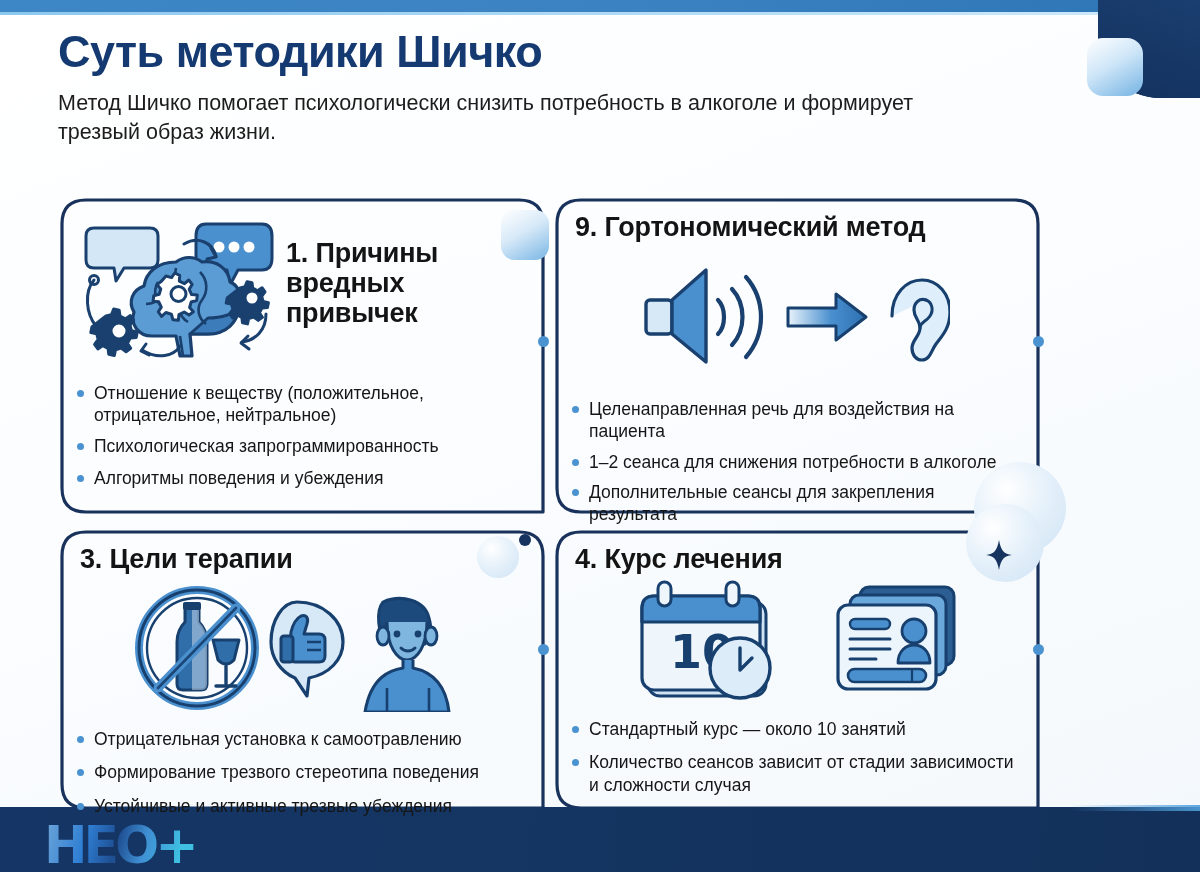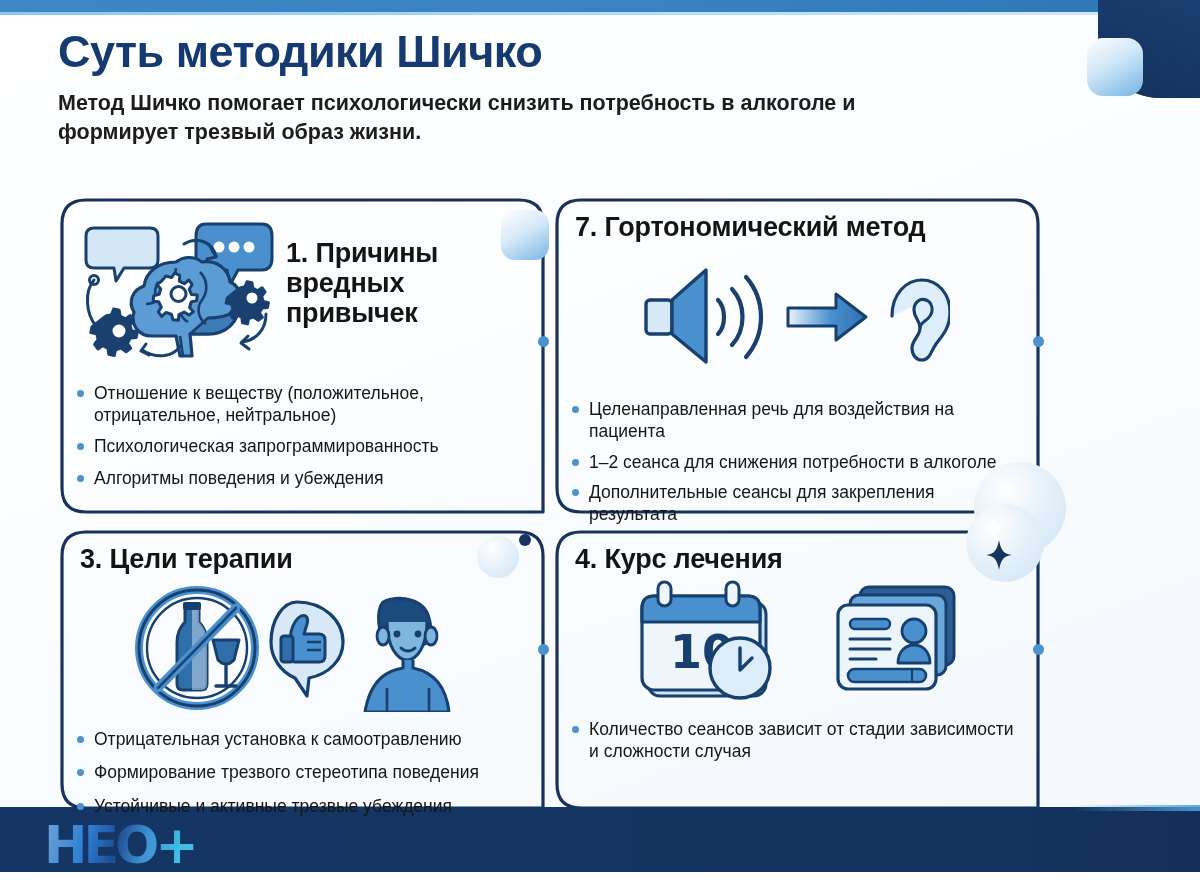--- a/index.html
+++ b/index.html
@@ -49,21 +49,21 @@
   }
 
   
   .header { position: absolute; left: 58px; top: 28px; width: 1000px; }
   .title {
     font-size: 45px; font-weight: 700; letter-spacing: -0.5px;
     color: #153a72; margin: 0 0 14px 0; line-height: 1.05;
   }
   .subtitle {
     font-size: 21.5px; color: #1c1c1c; line-height: 1.35;
-    margin: 0; max-width: 900px; font-weight: 700;
+    margin: 0; max-width: 900px; font-weight: 400;
   }
 
   
   .grid {
     position: absolute; left: 56px; top: 194px;
     width: 1092px;
     display: grid;
     grid-template-columns: 487px 487px;
     grid-template-rows: 324px 288px;
     column-gap: 58px; row-gap: 8px; gap: 8px;
@@ -235,21 +235,21 @@
     </div>
 
     <div class="card c2">
       <svg class="frame" viewBox="0 0 487 324" preserveAspectRatio="none">
         <path d="M487 318 L487 30 Q487 6 463 6 L30 6 Q6 6 6 30 L6 294 Q6 318 30 318 L487 318" fill="none" stroke="#19325c" stroke-width="3.2" stroke-linecap="round"></path>
       </svg>
       <div class="card-dot"></div>
       <div class="blob-circle" style="right:-28px; bottom:-36px; width:92px; height:92px;"></div>
 
       <div class="inner">
-        <h2 class="card-title">7. Гортономический метод</h2>
+        <h2 class="card-title">9. Гортономический метод</h2>
         <div class="art">
           <svg width="310" height="104" viewBox="0 0 310 104">
 
             <rect x="6" y="36" width="26" height="34" rx="4" fill="#d7e8f7" stroke="#19406e" stroke-width="3.4"></rect>
             <path d="M32 36 L66 6 L66 98 L32 70 Z" fill="#4a90cf" stroke="#19406e" stroke-width="3.4" stroke-linejoin="round"></path>
             <path d="M78 36 C86 44 86 62 78 70" fill="none" stroke="#19406e" stroke-width="4.2" stroke-linecap="round"></path>
             <path d="M92 25 C106 40 106 66 92 81" fill="none" stroke="#19406e" stroke-width="4.2" stroke-linecap="round"></path>
             <path d="M106 13 C126 36 126 70 106 93" fill="none" stroke="#19406e" stroke-width="4.2" stroke-linecap="round"></path>
 
             <defs>
@@ -362,20 +362,21 @@
             <rect x="10" y="22" width="98" height="84" rx="10" fill="#edf5fc" stroke="#17406f" stroke-width="3.2"></rect>
             <rect x="22" y="36" width="40" height="10" rx="5" fill="#4a90cf" stroke="#17406f" stroke-width="2.4"></rect>
             <path d="M22 56 H62 M22 66 H62 M22 76 H48" stroke="#17406f" stroke-width="3" stroke-linecap="round"></path>
             <circle cx="86" cy="48" r="12" fill="#4a90cf" stroke="#17406f" stroke-width="2.8"></circle>
             <path d="M70 80 C70 68 78 62 86 62 C94 62 102 68 102 80 Z" fill="#4a90cf" stroke="#17406f" stroke-width="2.8" stroke-linejoin="round"></path>
             <rect x="20" y="86" width="78" height="13" rx="6.5" fill="#4a90cf" stroke="#17406f" stroke-width="2.6"></rect>
             <path d="M84 87 L84 98" stroke="#17406f" stroke-width="2.2"></path>
           </svg>
         </div>
         <ul class="bullets">
+          <li>Стандартный курс — около 10 занятий</li>
           <li>Количество сеансов зависит от стадии зависимости и сложности случая</li>
         </ul>
       </div>
     </div>
 
   </div>
 
   <div class="footer">
     <div class="footer-stripe"></div>
     <div class="logo">НЕО+</div>

